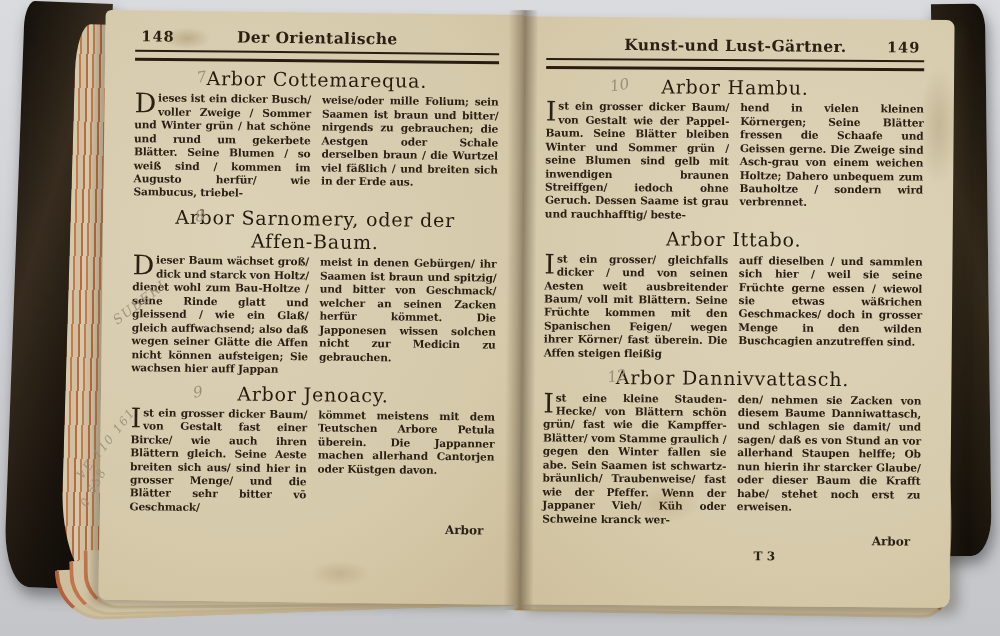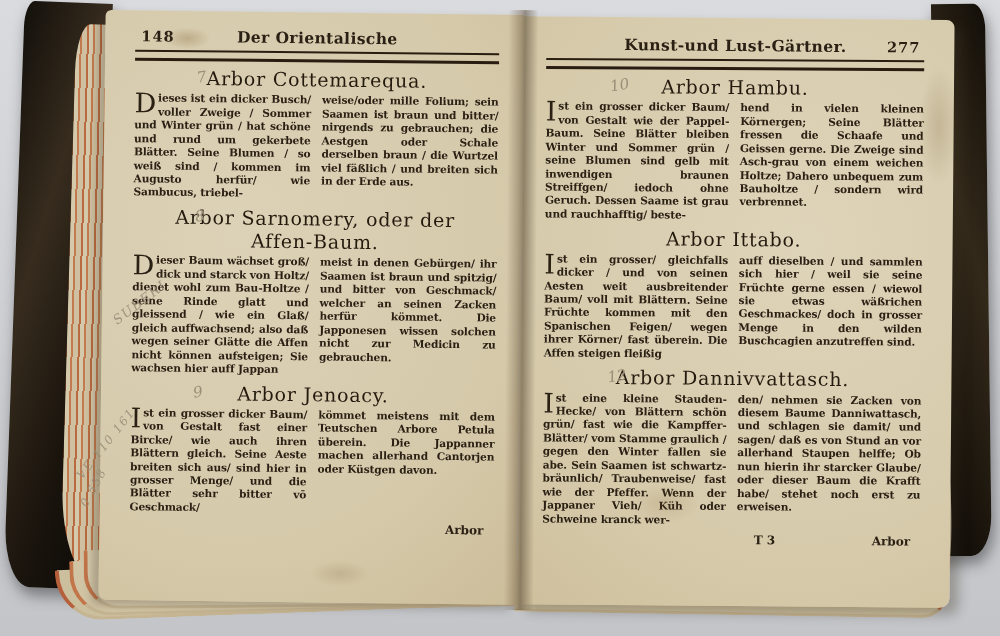--- a/index.html
+++ b/index.html
@@ -47,21 +47,21 @@
 
   
   .entry{margin-top:7px;}
   .entry-head{position:relative;text-align:center;}
   .entry-head h2,.entry-head h3{margin:2px 0;font-size:19px;font-weight:500;letter-spacing:.8px;color:#241a0e;line-height:1.12;}
   .hand-num{position:absolute;left:17%;top:0;color:#9a8e78;font-style:italic;font-size:15px;transform:rotate(-10deg);}
   .cols{display:flex;gap:11px;margin-top:3px;}
   .col{flex:1;margin:0;font-size:10.6px;font-weight:700;line-height:1.27;text-align:justify;letter-spacing:-.15px;color:#2b2014;}
   .dc::first-letter{float:left;font-size:27px;line-height:21px;padding:1px 2px 0 0;font-weight:400;}
   .catch-row{display:flex;margin-top:6px;font-size:12px;font-weight:700;}
-  .sig{margin-left:56%;} .catch{margin-left:auto;padding-right:10px;}
+  .sig{margin-left:56%;margin-top:16px;} .catch{margin-left:auto;padding-right:10px;}
 
   
   .pencil{position:absolute;z-index:6;color:#978c77;font-style:italic;letter-spacing:1.5px;opacity:.85;}
   .pencil-suberi{left:96px;top:296px;font-size:13px;transform:rotate(-38deg);}
   .pencil-shelf1{left:52px;top:438px;font-size:12px;transform:rotate(-52deg);}
   .pencil-shelf2{left:62px;top:482px;font-size:12px;transform:rotate(-62deg);}
 
   
   .stain{position:absolute;z-index:5;border-radius:50%;pointer-events:none;}
   .st1{left:150px;top:28px;width:46px;height:22px;background:radial-gradient(closest-side,rgba(120,90,40,.28),rgba(120,90,40,0));}
@@ -126,21 +126,21 @@
       </section>
 
       <div class="catch-row">
         <span class="catch">Arbor</span>
       </div>
     </div>
 
     <div class="page page-right">
       <div class="pg-header">
         <span class="running">Kunst-und Lust-Gärtner.</span>
-        <span class="pagenum r">277</span>
+        <span class="pagenum r">149</span>
       </div>
       <div class="dbl-rule"></div>
 
       <section class="entry">
         <div class="entry-head">
           <span class="hand-num">10</span>
           <h2>Arbor Hambu.</h2>
         </div>
         <div class="cols">
           <p class="col dc">Ist ein grosser dicker Baum/ von Gestalt wie der Pappel-Baum. Seine Blätter bleiben Winter und Sommer grün / seine Blumen sind gelb mit inwendigen braunen Streiffgen/ iedoch ohne Geruch. Dessen Saame ist grau und rauchhafftig/ beste-</p>

